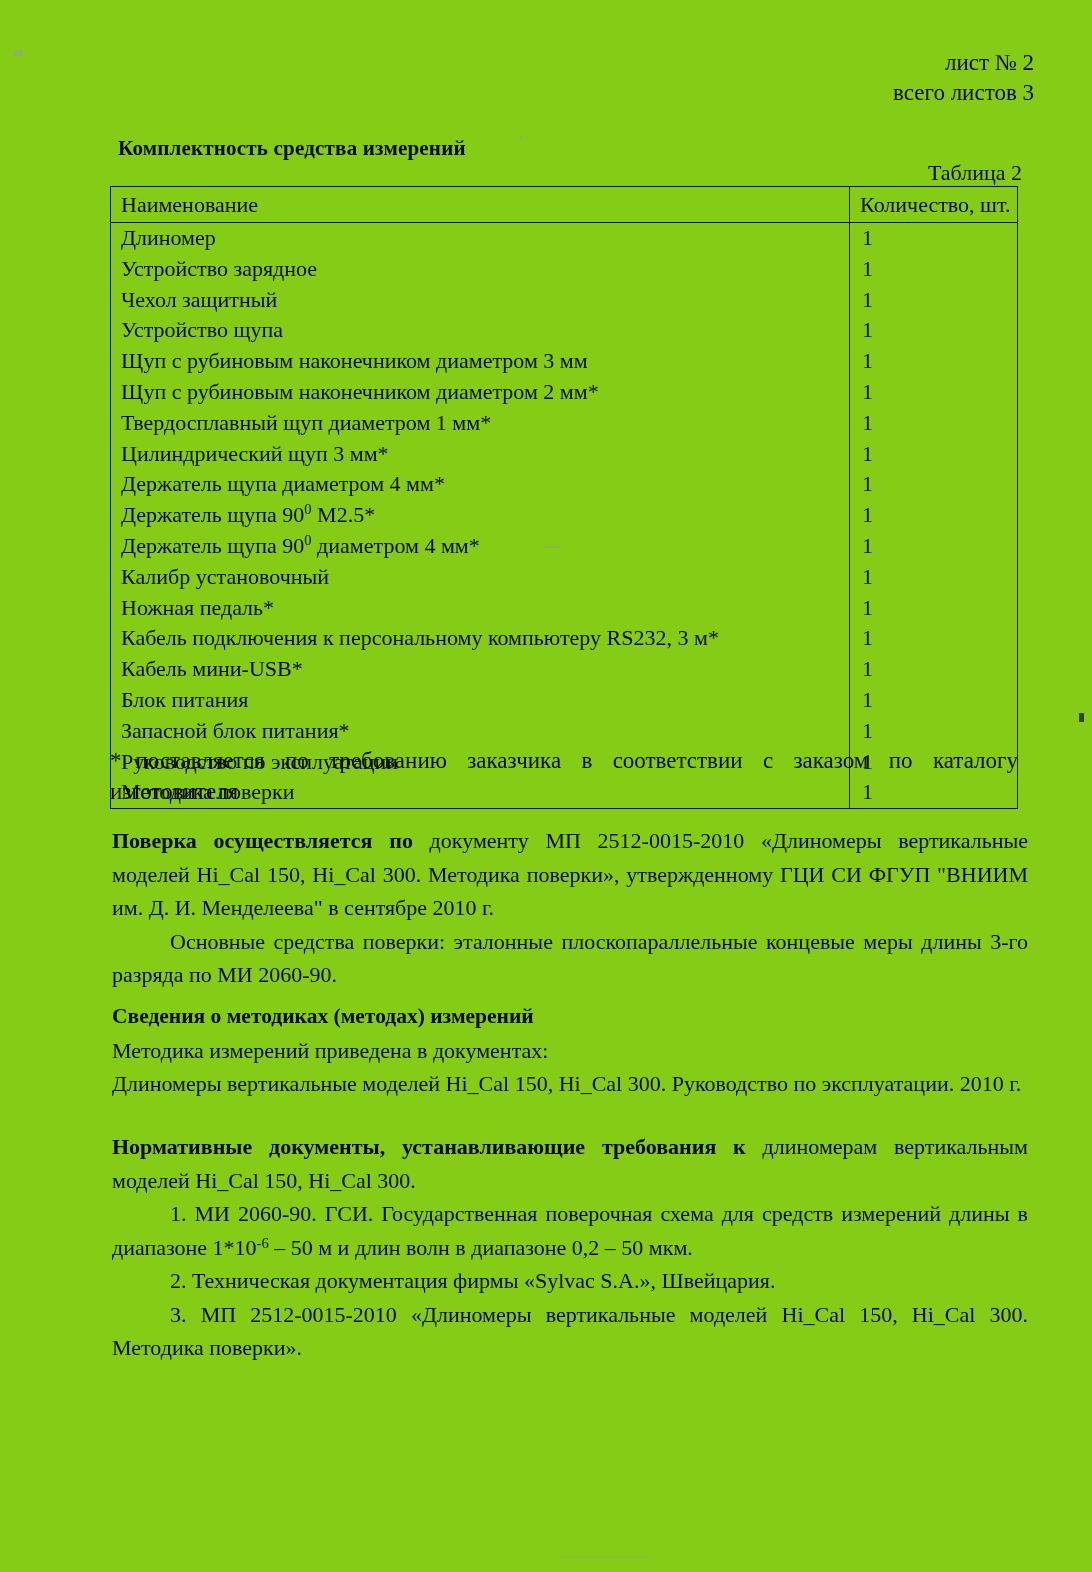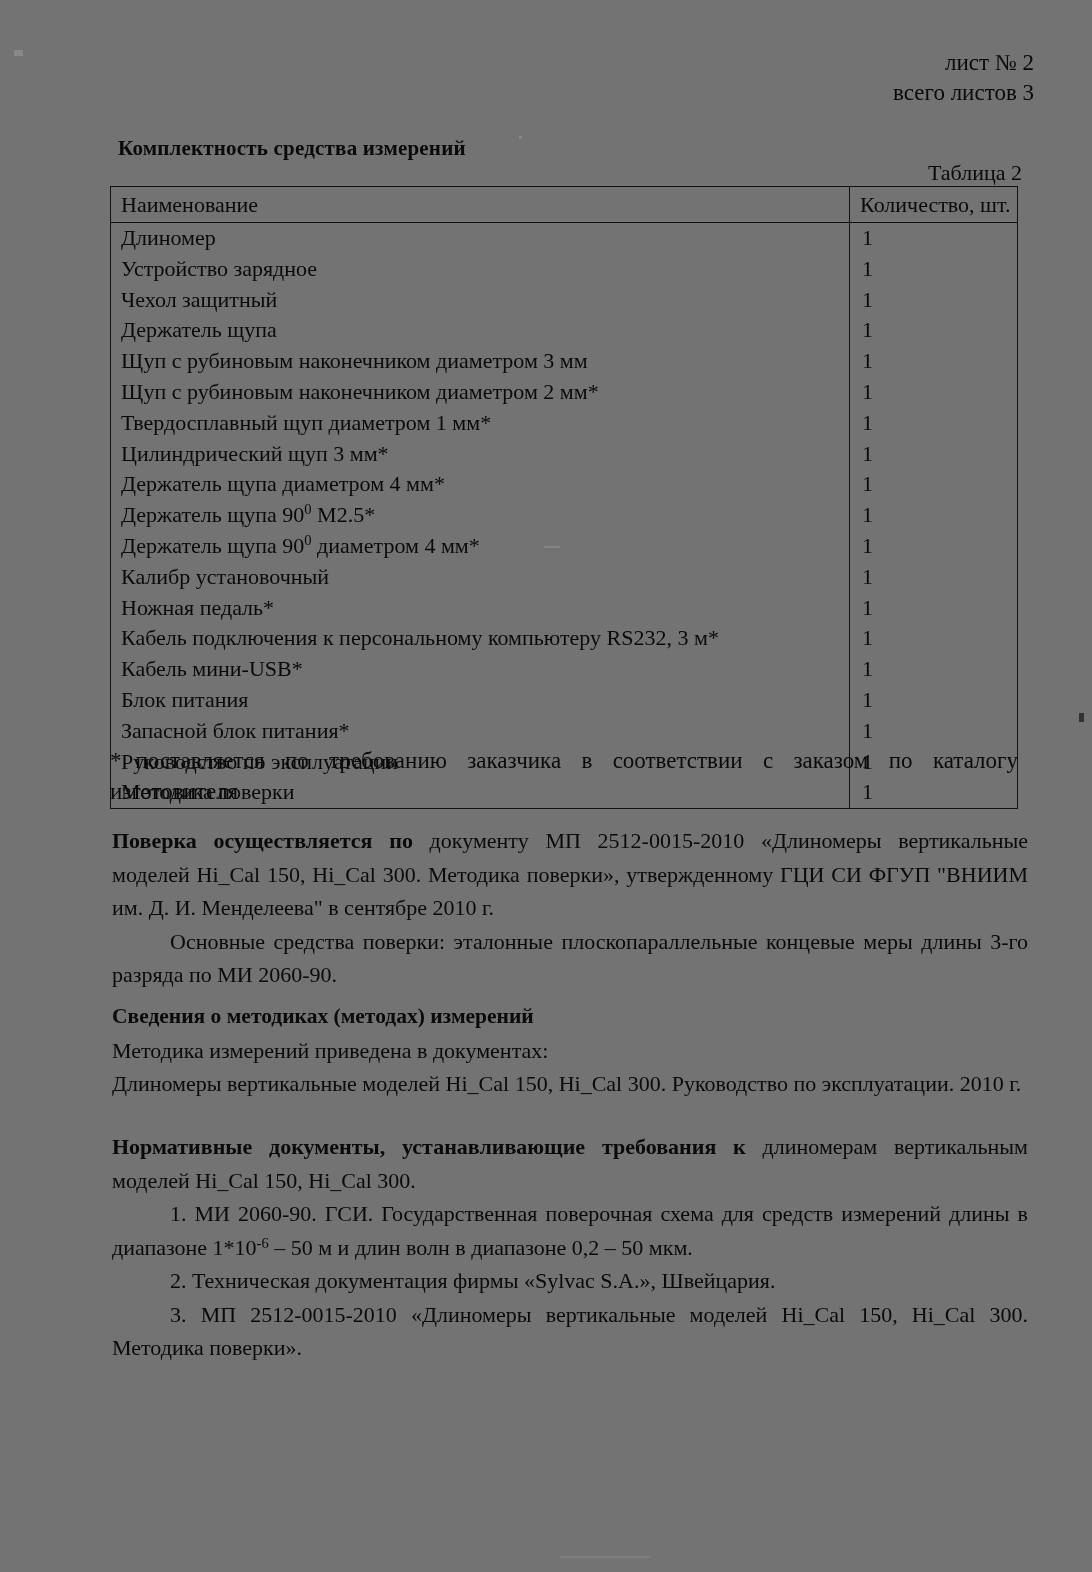--- a/index.html
+++ b/index.html
@@ -16,21 +16,21 @@
     font-family: "Liberation Serif", "DejaVu Serif", serif;
     color: #0a0a0a;
     -webkit-font-smoothing: antialiased;
   }
 
   .page {
     position: absolute;
     inset: 0;
     width: 1092px;
     height: 1572px;
-    background: #737373;
+    background: #84cc16;
   }
 
   
   .page-header {
     position: absolute;
     top: 48px;
     right: 58px;
     text-align: right;
     font-size: 23px;
     line-height: 30px;
@@ -188,21 +188,21 @@
         </tr>
         <tr>
           <td>Устройство зарядное</td>
           <td class="qty">1</td>
         </tr>
         <tr>
           <td>Чехол защитный</td>
           <td class="qty">1</td>
         </tr>
         <tr>
-          <td>Держатель щупа</td>
+          <td>Устройство щупа</td>
           <td class="qty">1</td>
         </tr>
         <tr>
           <td>Щуп с рубиновым наконечником диаметром  3 мм</td>
           <td class="qty">1</td>
         </tr>
         <tr>
           <td>Щуп с рубиновым наконечником диаметром  2 мм*</td>
           <td class="qty">1</td>
         </tr>

